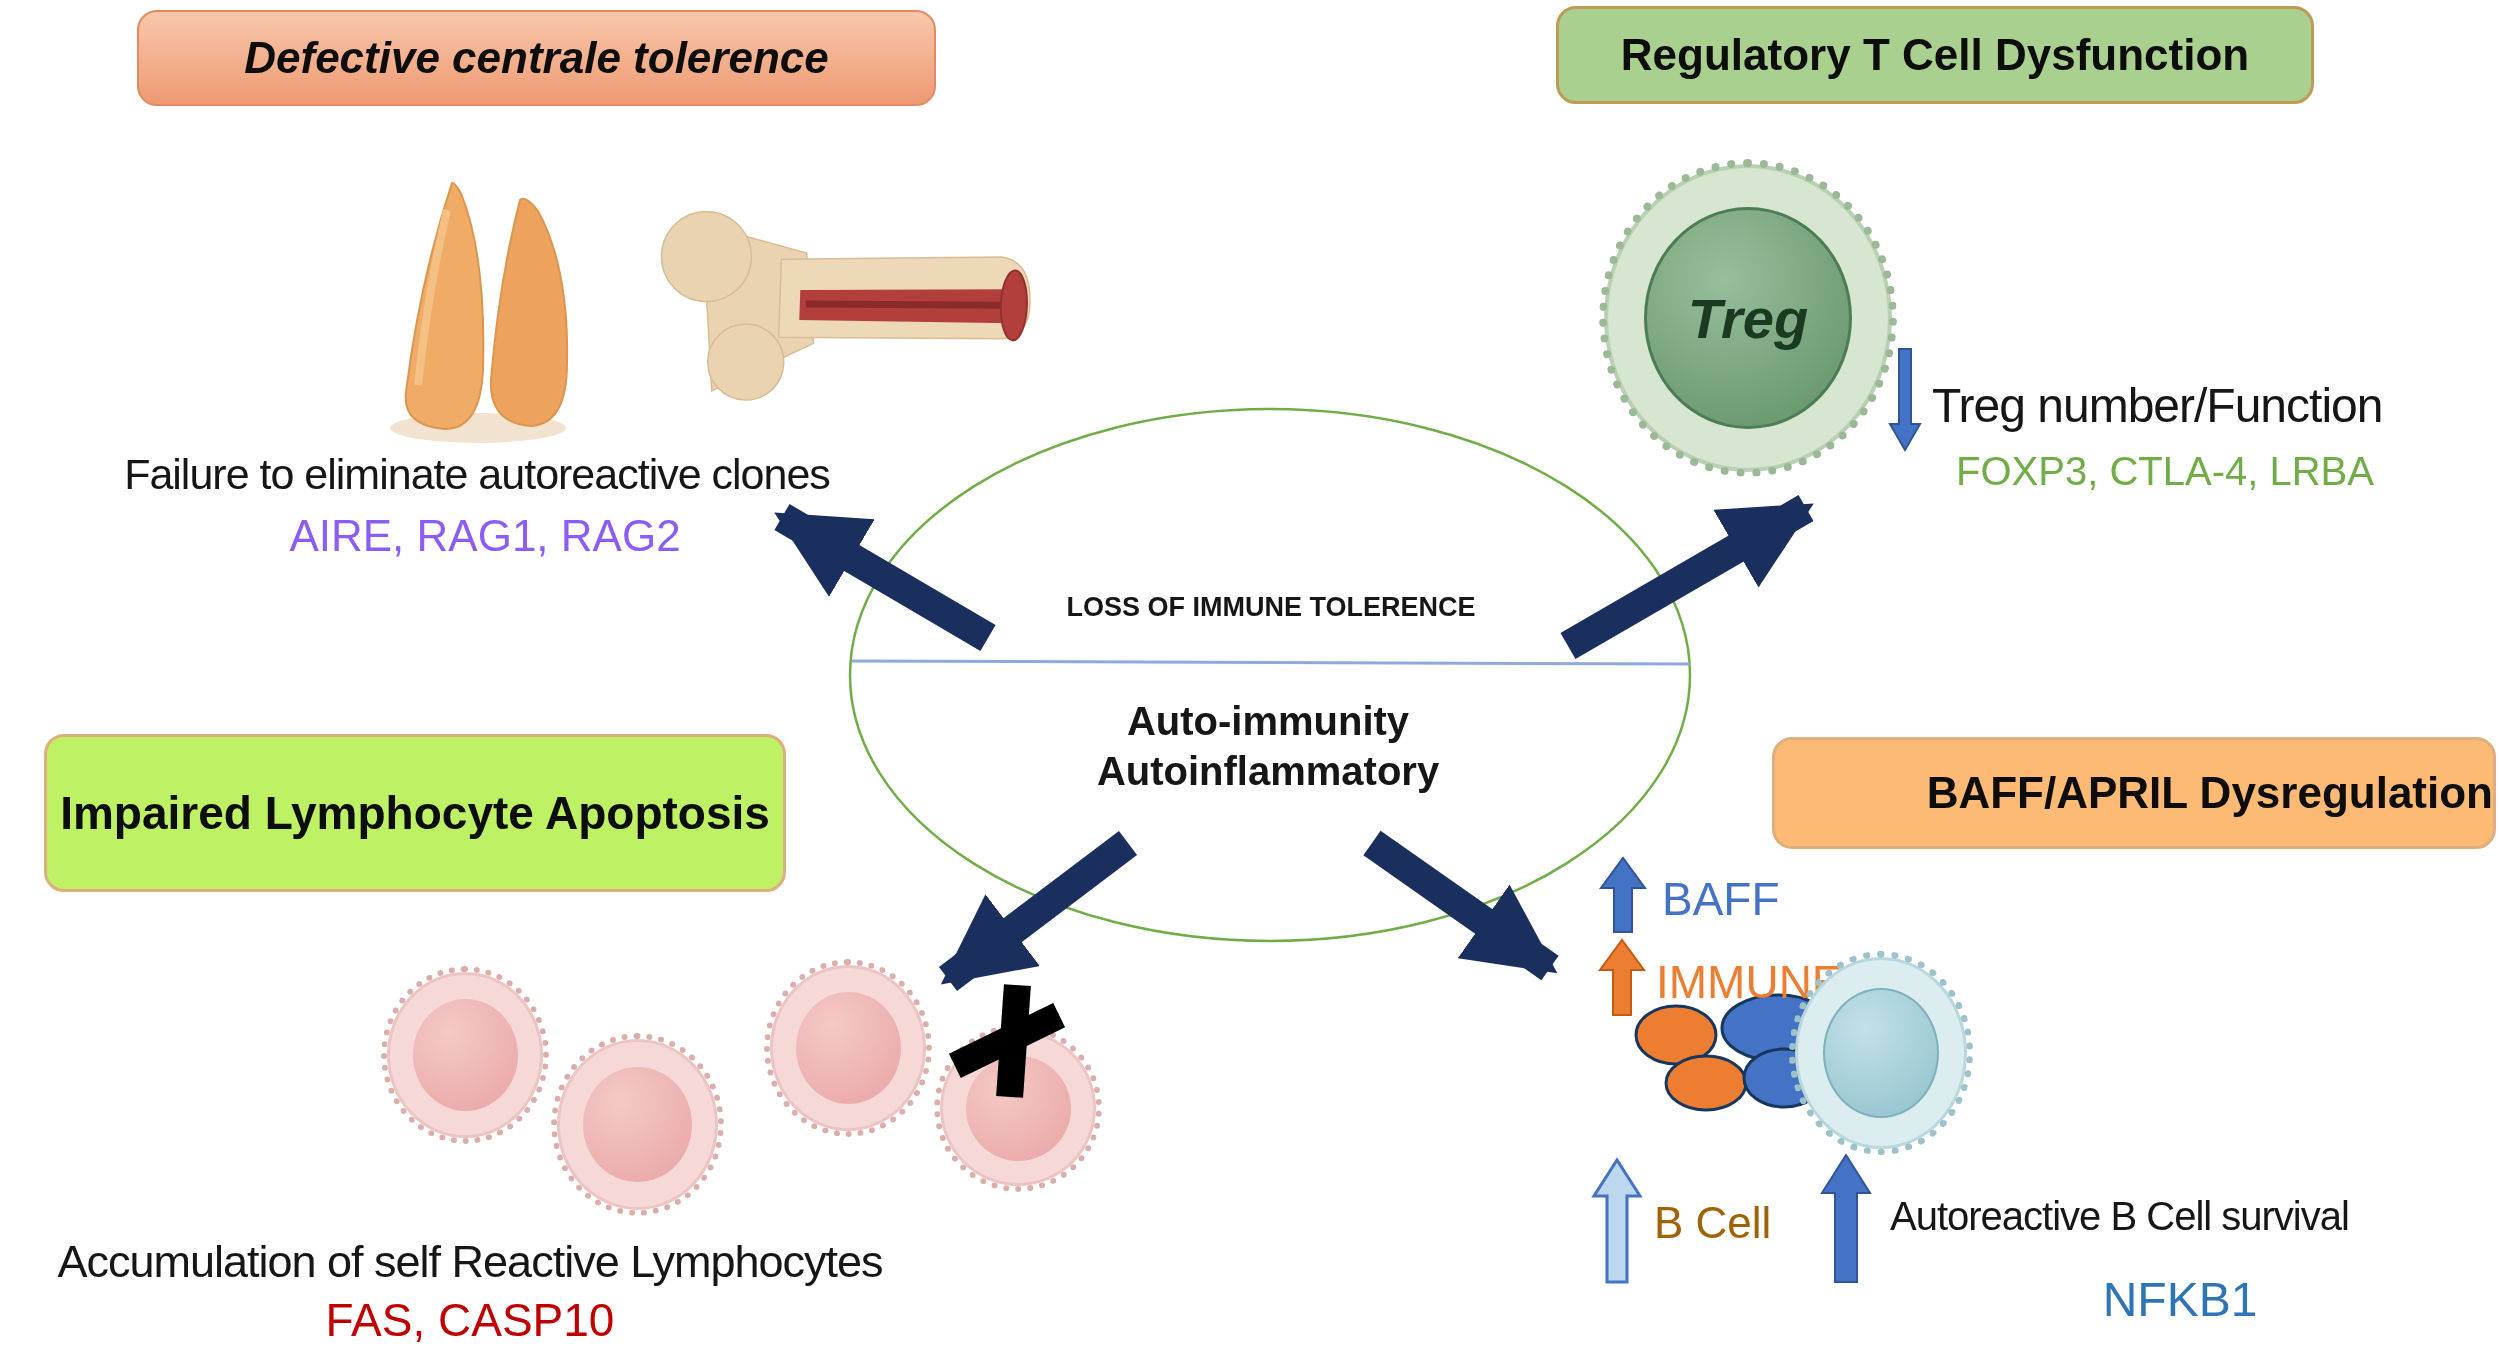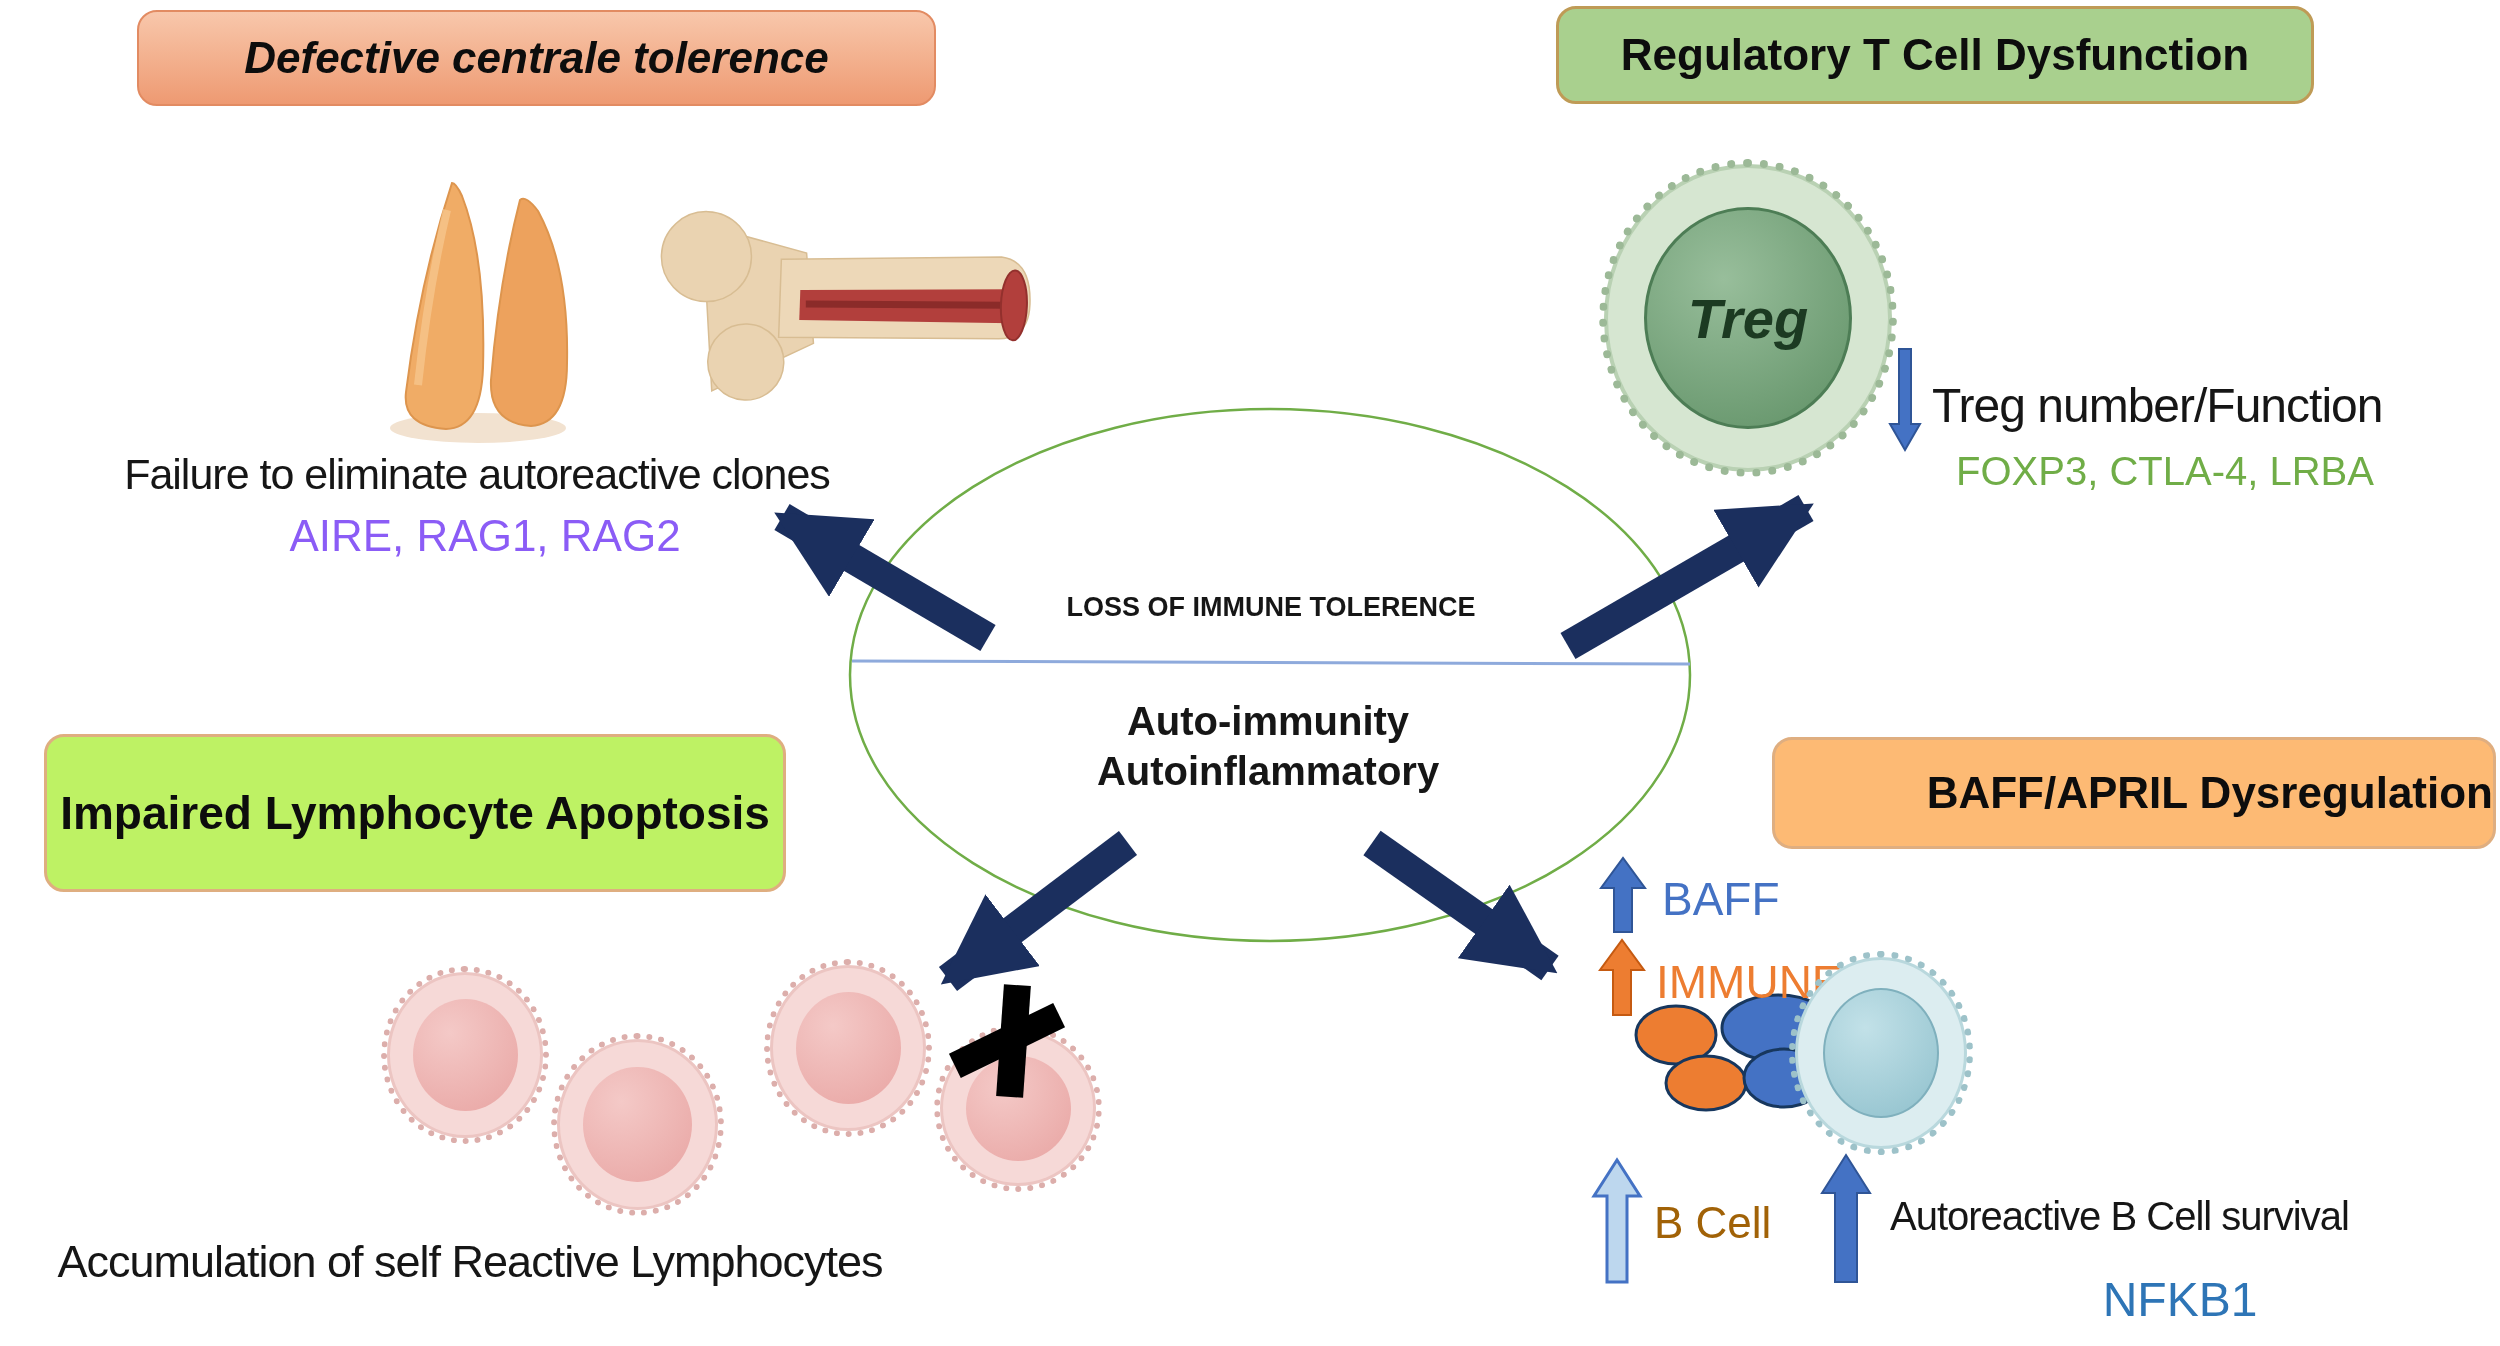--- a/index.html
+++ b/index.html
@@ -181,20 +181,21 @@
       <div class="nucleus"></div>
     </div>
   <div class="cell pink" style="left:943px;top:1033px;width:150px;height:150px;">
       <div class="nucleus"></div>
     </div>
   <div class="xmark">
     <div class="bar bar-v"></div>
     <div class="bar bar-d"></div>
   </div>
   <div class="lbl ctr" style="left:470px;top:1236px;font-size:45px;letter-spacing:-1px;">Accumulation of self Reactive Lymphocytes</div>
+  <div class="lbl ctr" style="left:470px;top:1294px;font-size:46px;color:#c00000;">FAS, CASP10</div>
 
   <div class="lbl" style="left:1662px;top:873px;font-size:46px;color:#4472c4;">BAFF</div>
   <div class="lbl" style="left:1656px;top:956px;font-size:46px;color:#ed7d31;">IMMUNE</div>
   <div class="cell bcell" style="left:1798px;top:960px;width:166px;height:186px;">
       <div class="nucleus"></div>
     </div>
   <div class="lbl" style="left:1654px;top:1198px;font-size:44px;color:#a16207;">B Cell</div>
   <div class="lbl" style="left:1890px;top:1193px;font-size:40px;letter-spacing:-1px;">Autoreactive  B Cell survival</div>
   <div class="lbl ctr" style="left:2180px;top:1272px;font-size:48px;color:#2e75b6;">NFKB1</div>
 

